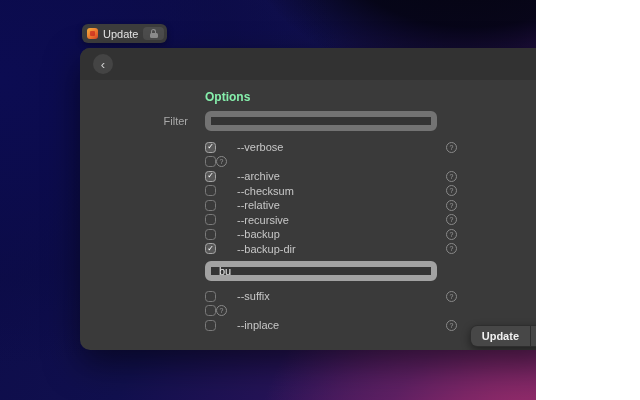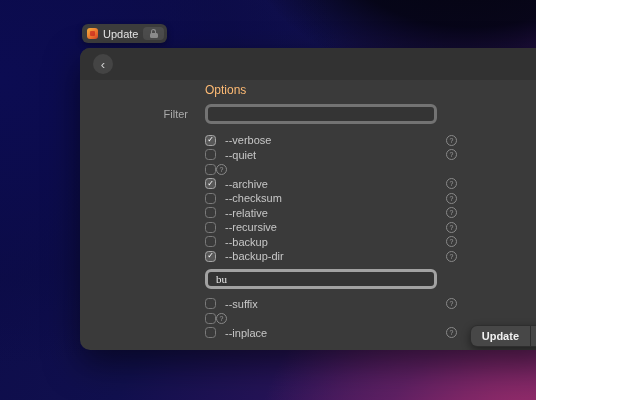--- a/index.html
+++ b/index.html
@@ -51,42 +51,42 @@
     box-shadow:0 14px 34px rgba(0,0,0,.5);
   }
   .win-header { height:32px; background:#323232; display:flex; align-items:center; padding-left:13px; }
   .back-btn {
     width:20px; height:20px; border-radius:50%; background:#444444;
     color:#cfcfcf; font-size:13px; line-height:1;
     display:flex; align-items:center; justify-content:center; cursor:pointer;
     border:none;
   }
   .content { position:relative; height:270px; }
-  .section-title { margin:4px 0 7px 125px; font-size:12px; font-weight:400; color:#fdba74; line-height:13px; }
+  .section-title { margin:11px 0 7px 125px; font-size:12px; font-weight:700; color:#86efac; line-height:13px; }
 
   .field-row { display:flex; align-items:center;border-radius:10px; }
   .field-label { width:108px; text-align:right; font-size:11px; color:#aaaaaa; }
   .text-input {
     margin-left:17px; width:232px; height:20px;
-    background:#343434; border:3px solid #737373; border-radius:6px;
+    background:#343434; border:6px solid #737373; border-radius:6px;
     color:#ececec; font-size:11px; padding:0 8px; outline:none;
-    font-family:Liberation Serif, serif;
+    font-family:Liberation Sans, sans-serif;
   }
   .text-input.focused { border-color:#a2a2a2; }
 
   .opt-list-top { margin-top:9px; }
   .opt-row { display:flex; align-items:center; margin-left:125px; width:252px; height:14.5px; }
   .checkbox {
     width:11px; height:11px; border:1px solid #7a7a7a; border-radius:3.5px;
     display:flex; align-items:center; justify-content:center; cursor:pointer;
     flex:0 0 auto;
   }
   .checkbox.checked { background:#585858; border-color:#a6a6a6; }
   .checkbox.checked::after { content:"\2713"; color:#ffffff; font-size:8px; line-height:1; }
-  .opt-label { margin-left:9px; font-size:11px; color:#c7c7c7; flex:1; }
+  .opt-label { margin-left:21px; font-size:11px; color:#c7c7c7; flex:1; }
   .help {
     width:11px; height:11px; border:1px solid #898989; border-radius:50%;
     color:#9d9d9d; font-size:7px; line-height:1;
     display:flex; align-items:center; justify-content:center; cursor:pointer;
     flex:0 0 auto;
   }
   .value-input-wrap { margin:5px 0 8px 125px; }
   .value-input-wrap .text-input { margin-left:0; }
 
   .submit-wrap {
@@ -138,25 +138,20 @@
       </div>
 
       <div class="opt-list-top">
         <div class="opt-row">
           <span class="checkbox checked"></span>
           <span class="opt-label">--verbose</span>
           <span class="help">?</span>
         </div>
         <div class="opt-row">
           <span class="checkbox"></span>
-          <span class="opt-label">--quiet</span>
-          <span class="help">?</span>
-        </div>
-        <div class="opt-row">
-          <span class="checkbox"></span>
           <span class="help">?</span>
         </div>
         <div class="opt-row">
           <span class="checkbox checked"></span>
           <span class="opt-label">--archive</span>
           <span class="help">?</span>
         </div>
         <div class="opt-row">
           <span class="checkbox"></span>
           <span class="opt-label">--checksum</span>

